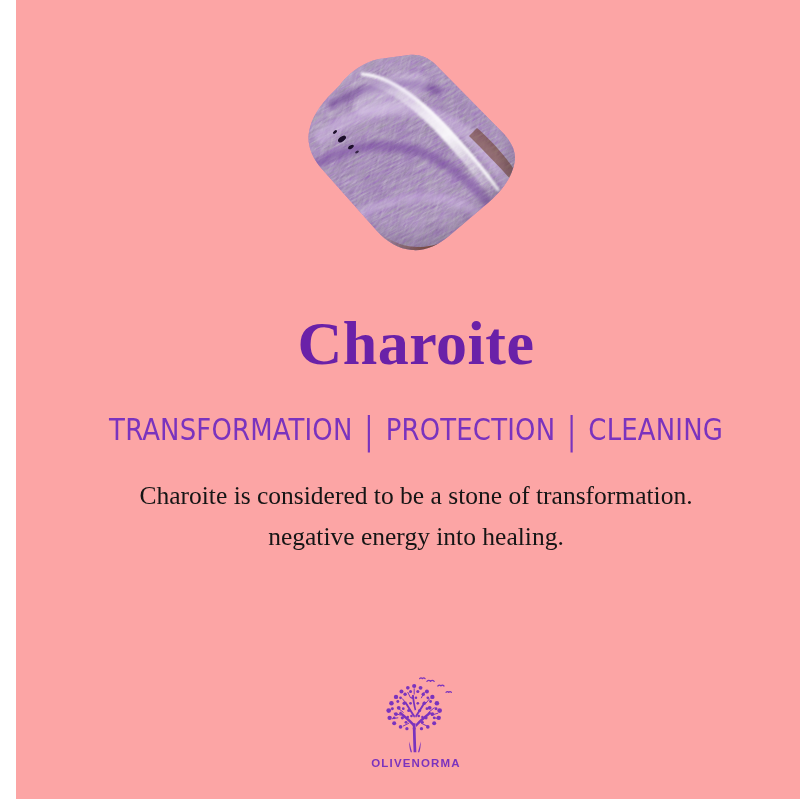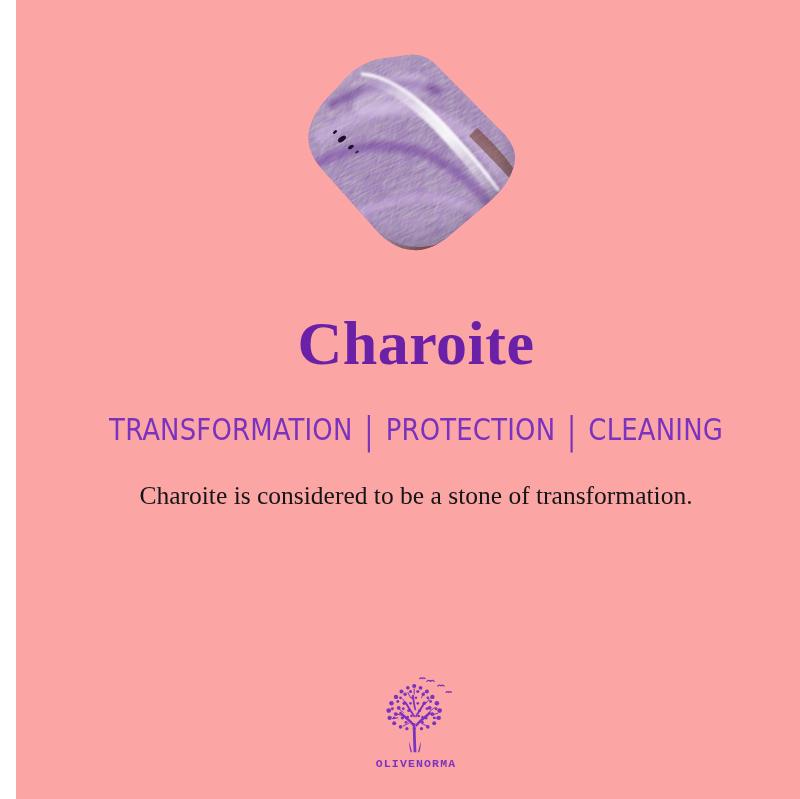--- a/index.html
+++ b/index.html
@@ -96,21 +96,21 @@
     left: 0;
     right: 0;
     top: 676px;
     display: flex;
     flex-direction: column;
     align-items: center;
   }
   .logo-mark { width: 92px; height: 80px; display: block; }
   .logo-word {
     margin-top: 1px;
-    font-family: Liberation Mono, monospace;
+    font-family: Liberation Sans, sans-serif;
     font-weight: bold;
     font-size: 11.5px;
     letter-spacing: 1.15px;
     color: #7A33BE;
     text-align: right;
   }
 </style>
 </head>
 <body>
 
@@ -221,20 +221,21 @@
   </div>
 
   <h1 class="title">Charoite</h1>
 
   <div class="keywords">
     <span class="kw">TRANSFORMATION</span><span class="sep">|</span><span class="kw">PROTECTION</span><span class="sep">|</span><span class="kw">CLEANING</span>
   </div>
 
   <p class="desc">
     <span class="line">Charoite is considered to be a stone of transformation.</span>
+    <span class="line">negative energy into healing.</span>
   </p>
 
   <div class="logo">
     <svg class="logo-mark" viewBox="0 0 100 88" xmlns="http://www.w3.org/2000/svg">
       <g fill="#7A33BE">
 
         <path d="M47.4,84 C47.0,74 46.6,62 46.4,52 L49.4,52 C49.6,62 50.0,74 50.4,84 Z"></path>
         <path d="M44.2,84 C43.0,80 42.4,76 42.6,72 C43.6,76 44.6,80 45.6,84 Z"></path>
         <path d="M53.6,84 C54.8,80 55.4,76 55.2,72 C54.2,76 53.2,80 52.2,84 Z"></path>
 

